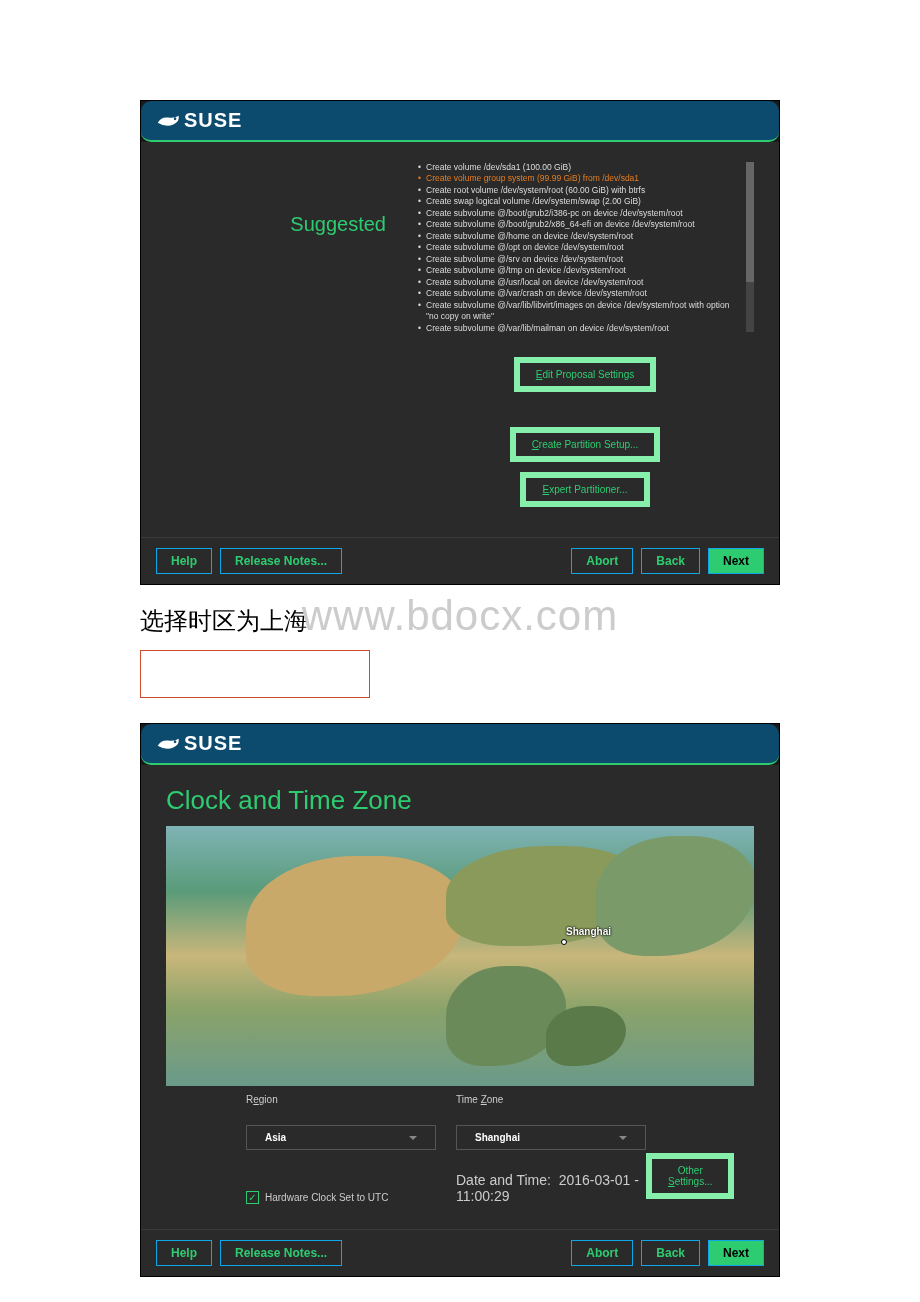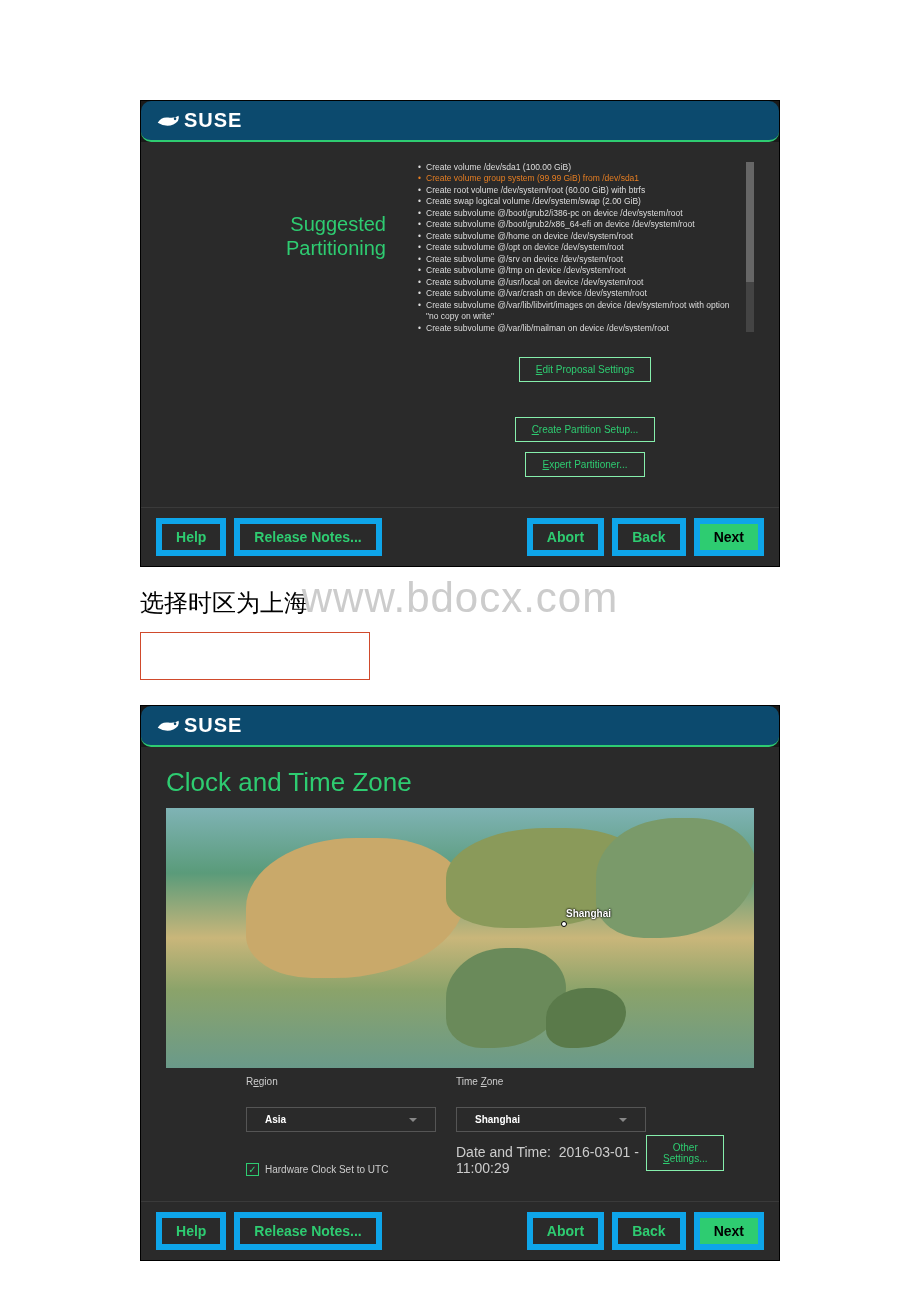--- a/index.html
+++ b/index.html
@@ -92,21 +92,21 @@
       width: 8px;
       height: 120px;
       background: #666;
     }
     .center-buttons {
       text-align: center;
       margin-top: 20px;
     }
     .link-button {
       display: inline-block;
-      border: 1px solid #86efac;
+      border: 6px solid #86efac;
       color: #2ecc71;
       background: transparent;
       padding: 6px 16px;
       font-size: 10px;
       margin: 5px 0;
       cursor: pointer;
     }
     .link-button .underline { text-decoration: underline; }
     .gap { height: 25px; }
     .footer {
@@ -115,25 +115,25 @@
       border-top: 1px solid #3a3a3a;
       display: flex;
       justify-content: space-between;
       align-items: center;
     }
     .footer-left, .footer-right {
       display: flex;
       gap: 8px;
     }
     .footer-btn {
-      border: 6px solid #0ea5e9;
+      border: 1px solid #0ea5e9;
       color: #2ecc71;
       background: transparent;
       padding: 5px 14px;
-      font-size: 14px;
+      font-size: 12px;
       font-weight: bold;
       cursor: pointer;
     }
     .footer-btn.primary {
       background: #2ecc71;
       color: #000;
     }
     .caption {
       font-family: "SimSun", serif;
       font-size: 24px;
@@ -277,21 +277,20 @@
         <svg class="chameleon" viewBox="0 0 30 20">
             <path fill="#fff" d="M2 12 Q6 5 14 6 Q22 7 26 4 Q28 10 20 14 Q12 18 2 12 Z M22 6 A1.5 1.5 0 1 0 22 9 A1.5 1.5 0 1 0 22 6"></path>
           </svg>
         <span>SUSE</span>
       </div>
     </div>
     <div class="content-area">
       <div class="partition-content">
         <div class="left-title">
           <div>Suggested</div>
-          <div>Partitioning</div>
         </div>
         <div class="partition-list-wrap">
           <ul class="partition-list" id="proposal-list">
               <li>Create volume /dev/sda1 (100.00 GiB)</li>
               <li class="highlight">Create volume group system (99.99 GiB) from /dev/sda1</li>
               <li>Create root volume /dev/system/root (60.00 GiB) with btrfs</li>
               <li>Create swap logical volume /dev/system/swap (2.00 GiB)</li>
               <li>Create subvolume @/boot/grub2/i386-pc on device /dev/system/root</li>
               <li>Create subvolume @/boot/grub2/x86_64-efi on device /dev/system/root</li>
               <li>Create subvolume @/home on device /dev/system/root</li>

